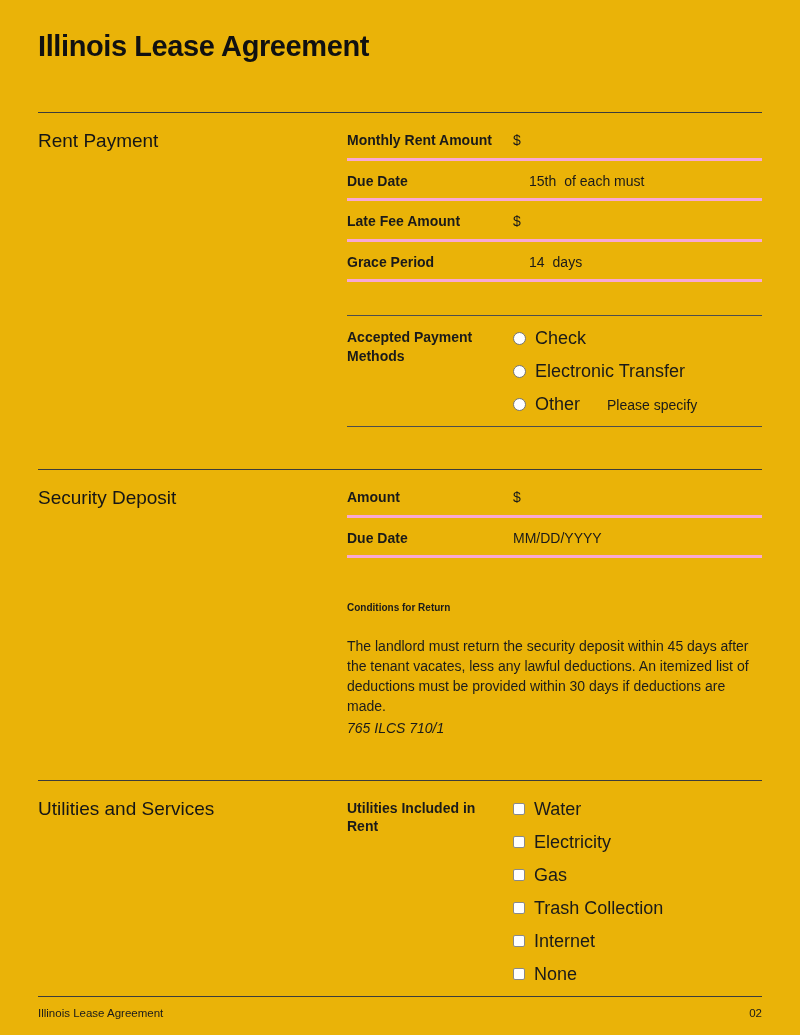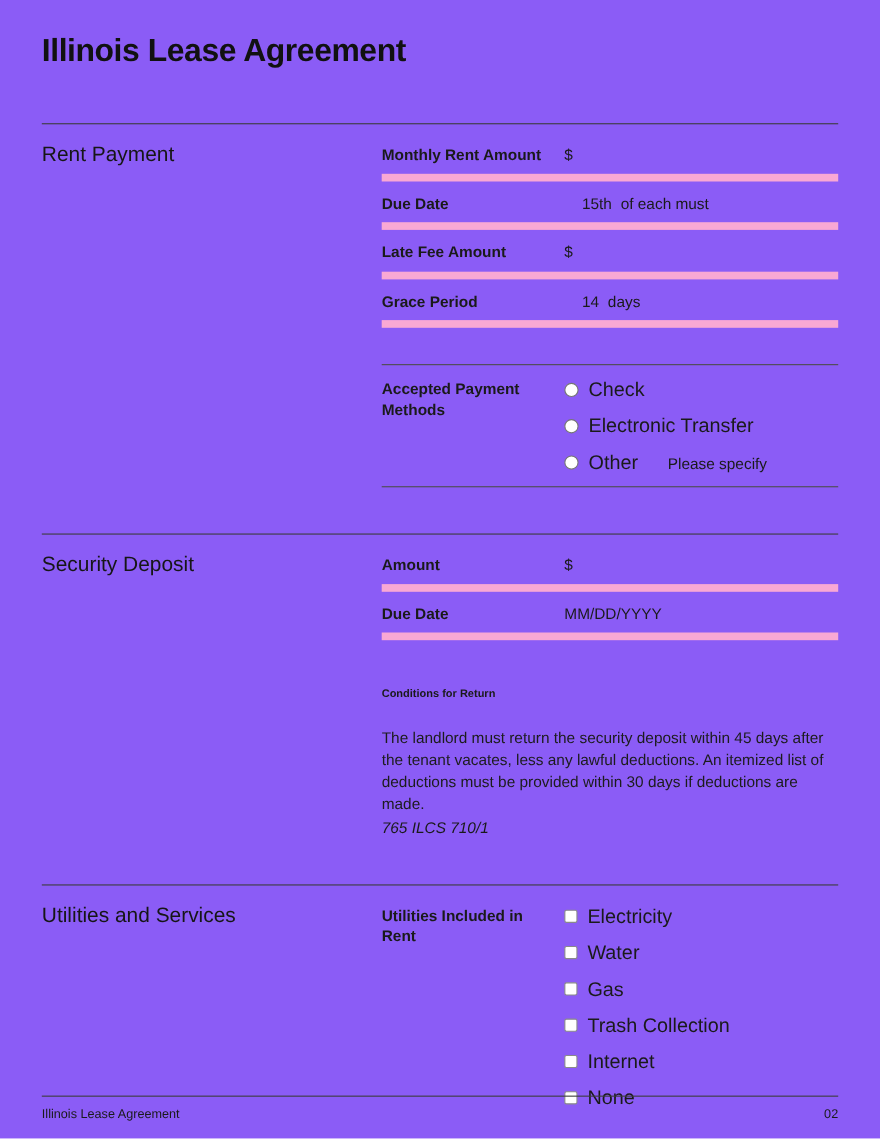--- a/index.html
+++ b/index.html
@@ -6,21 +6,21 @@
   html, body { background: #ffffff; }
   body {
     font-family: "Liberation Sans", sans-serif;
     color: #1a1a1a;
     -webkit-font-smoothing: antialiased;
   }
   .page {
     position: relative;
     width: 800px;
     height: 1035px;
-    background: #8b5cf6;
+    background: #eab308;
     padding: 0 38px;
     overflow: hidden;
   }
   .doc-title {
     padding-top: 30px;
     font-size: 29px;
     font-weight: 700;
     letter-spacing: -0.4px;
     color: #111;
   }
@@ -36,21 +36,21 @@
     font-size: 19px;
     font-weight: 400;
     padding-top: 17px;
     color: #161616;
   }
   .col-right { min-width: 0; }
   .field-row {
     display: flex;
     align-items: baseline;
     padding: 11px 0 8px;
-    border-bottom: 7px solid #f9a8d4;
+    border-bottom: 3px solid #f9a8d4;
   }
   .field-row.first { padding-top: 18px; }
   .f-label {
     flex: none;
     width: 166px;
     font-size: 14px;
     font-weight: 700;
     line-height: 1.25;
     padding-right: 14px;
   }
@@ -229,25 +229,25 @@
     <div class="col-left">
       <h2 class="section-title">Utilities and Services</h2>
     </div>
     <div class="col-right">
 
       <div class="group plain">
         <span class="group-label">Utilities Included in Rent</span>
         <div class="opt-col">
           <div class="opt-row">
             <span class="checkbox"></span>
+            <span class="opt-label">Water</span>
+          </div>
+          <div class="opt-row">
+            <span class="checkbox"></span>
             <span class="opt-label">Electricity</span>
-          </div>
-          <div class="opt-row">
-            <span class="checkbox"></span>
-            <span class="opt-label">Water</span>
           </div>
           <div class="opt-row">
             <span class="checkbox"></span>
             <span class="opt-label">Gas</span>
           </div>
           <div class="opt-row">
             <span class="checkbox"></span>
             <span class="opt-label">Trash Collection</span>
           </div>
           <div class="opt-row">

